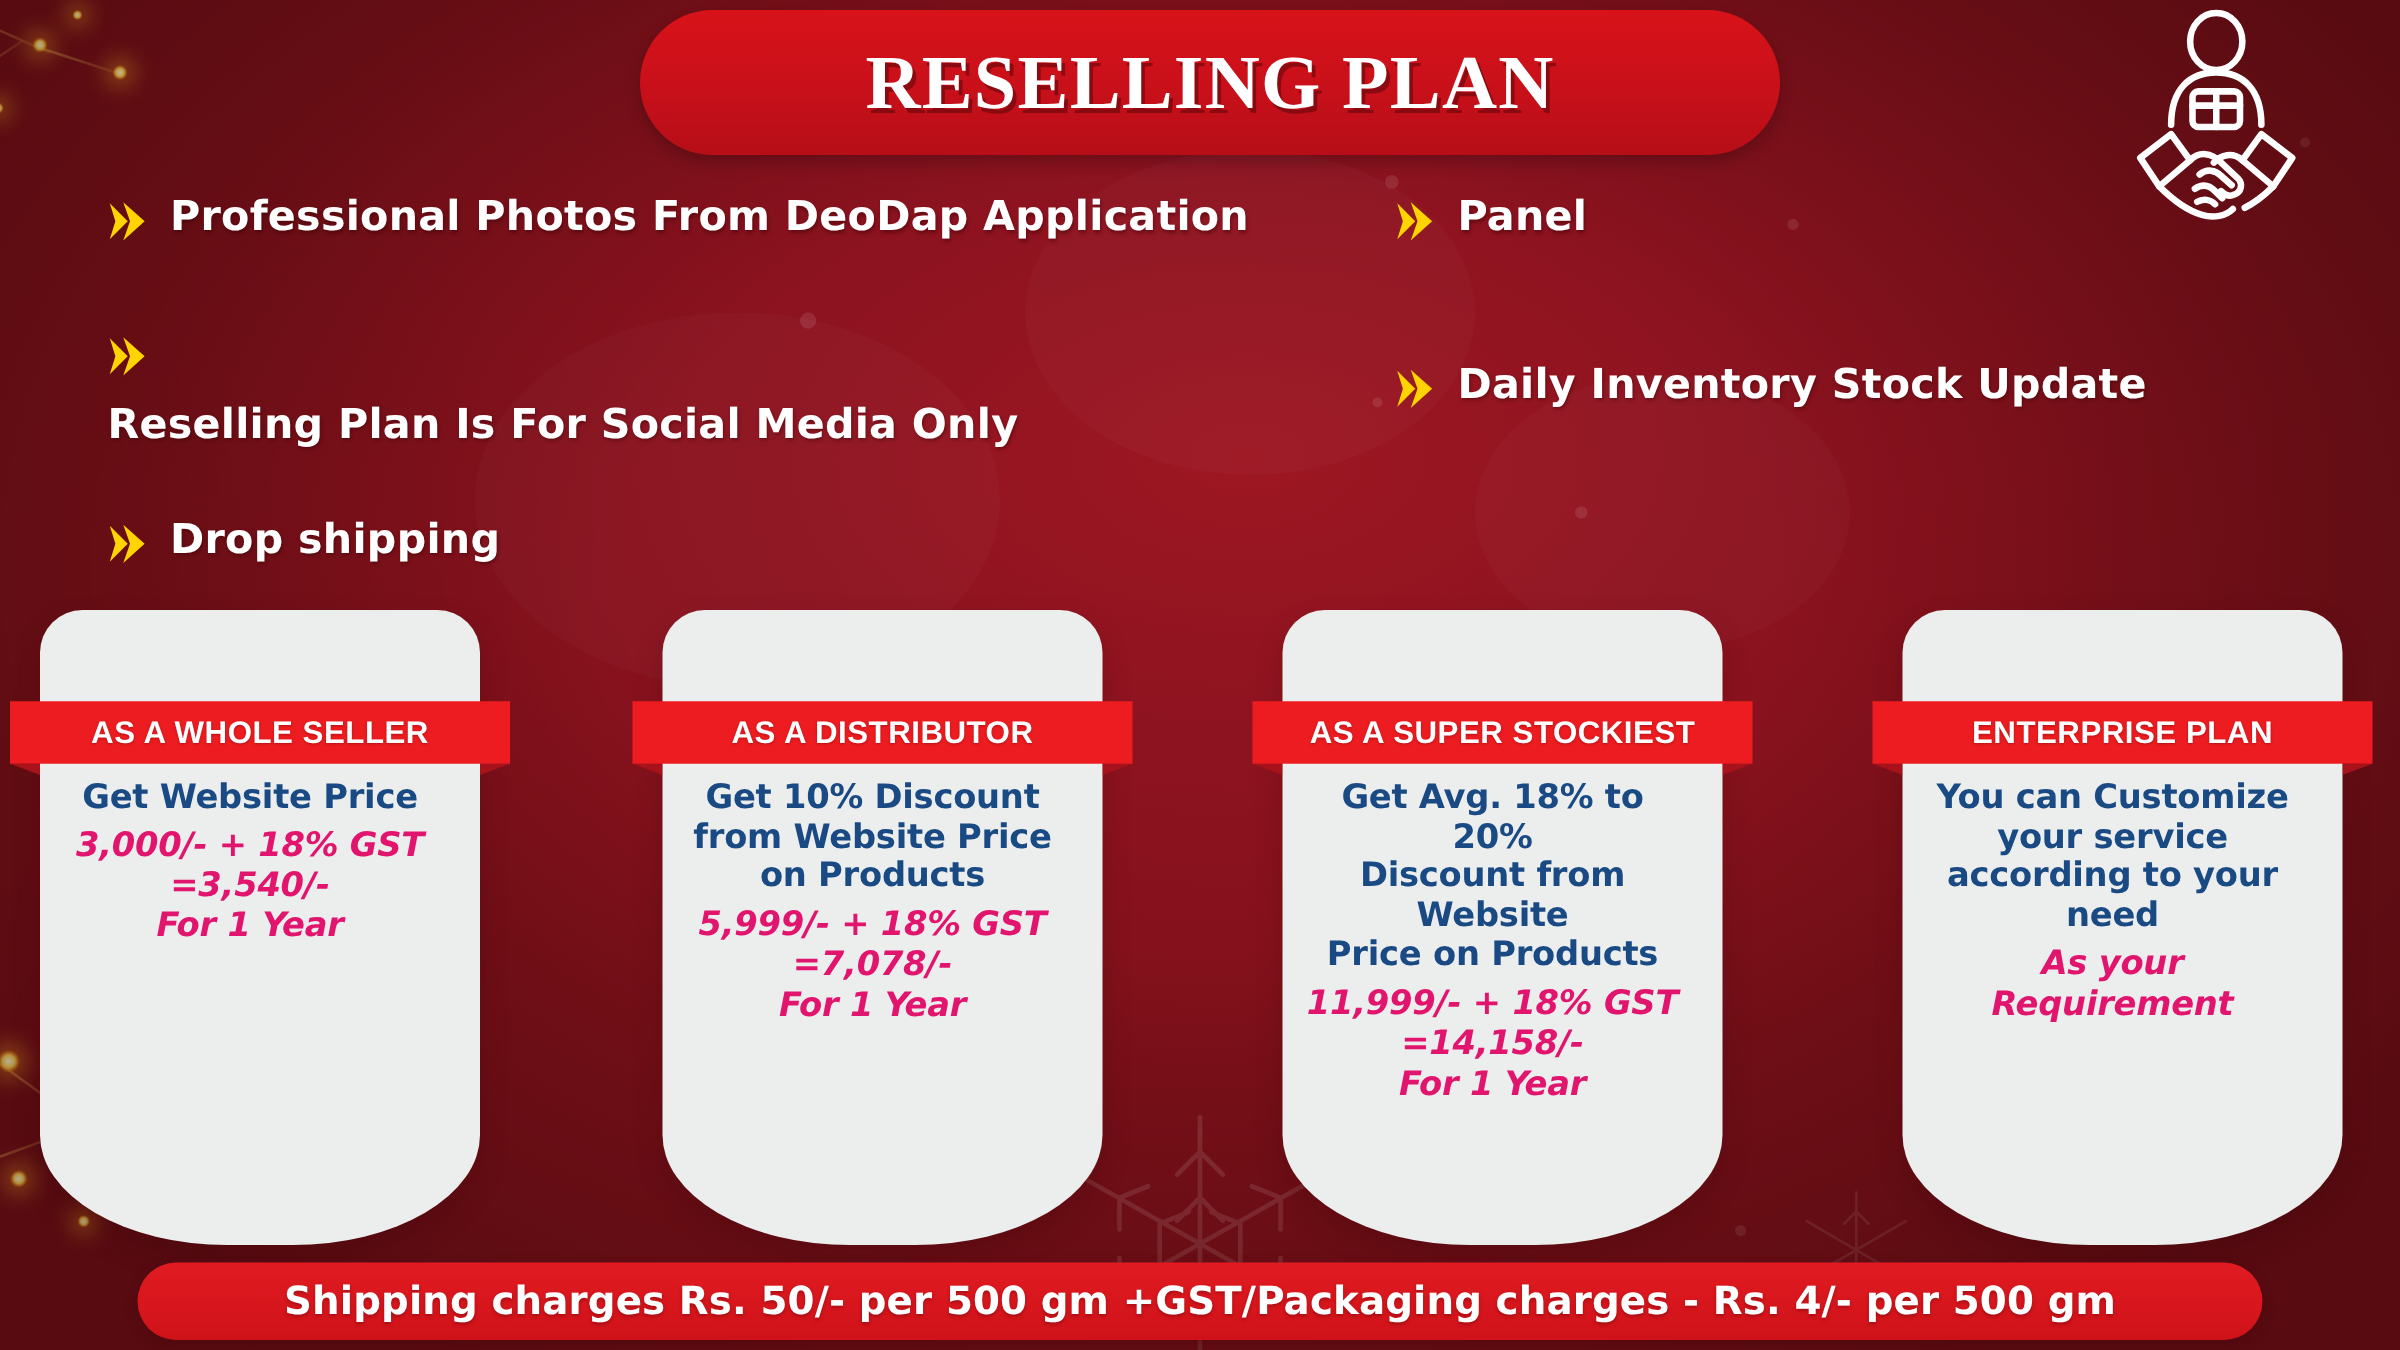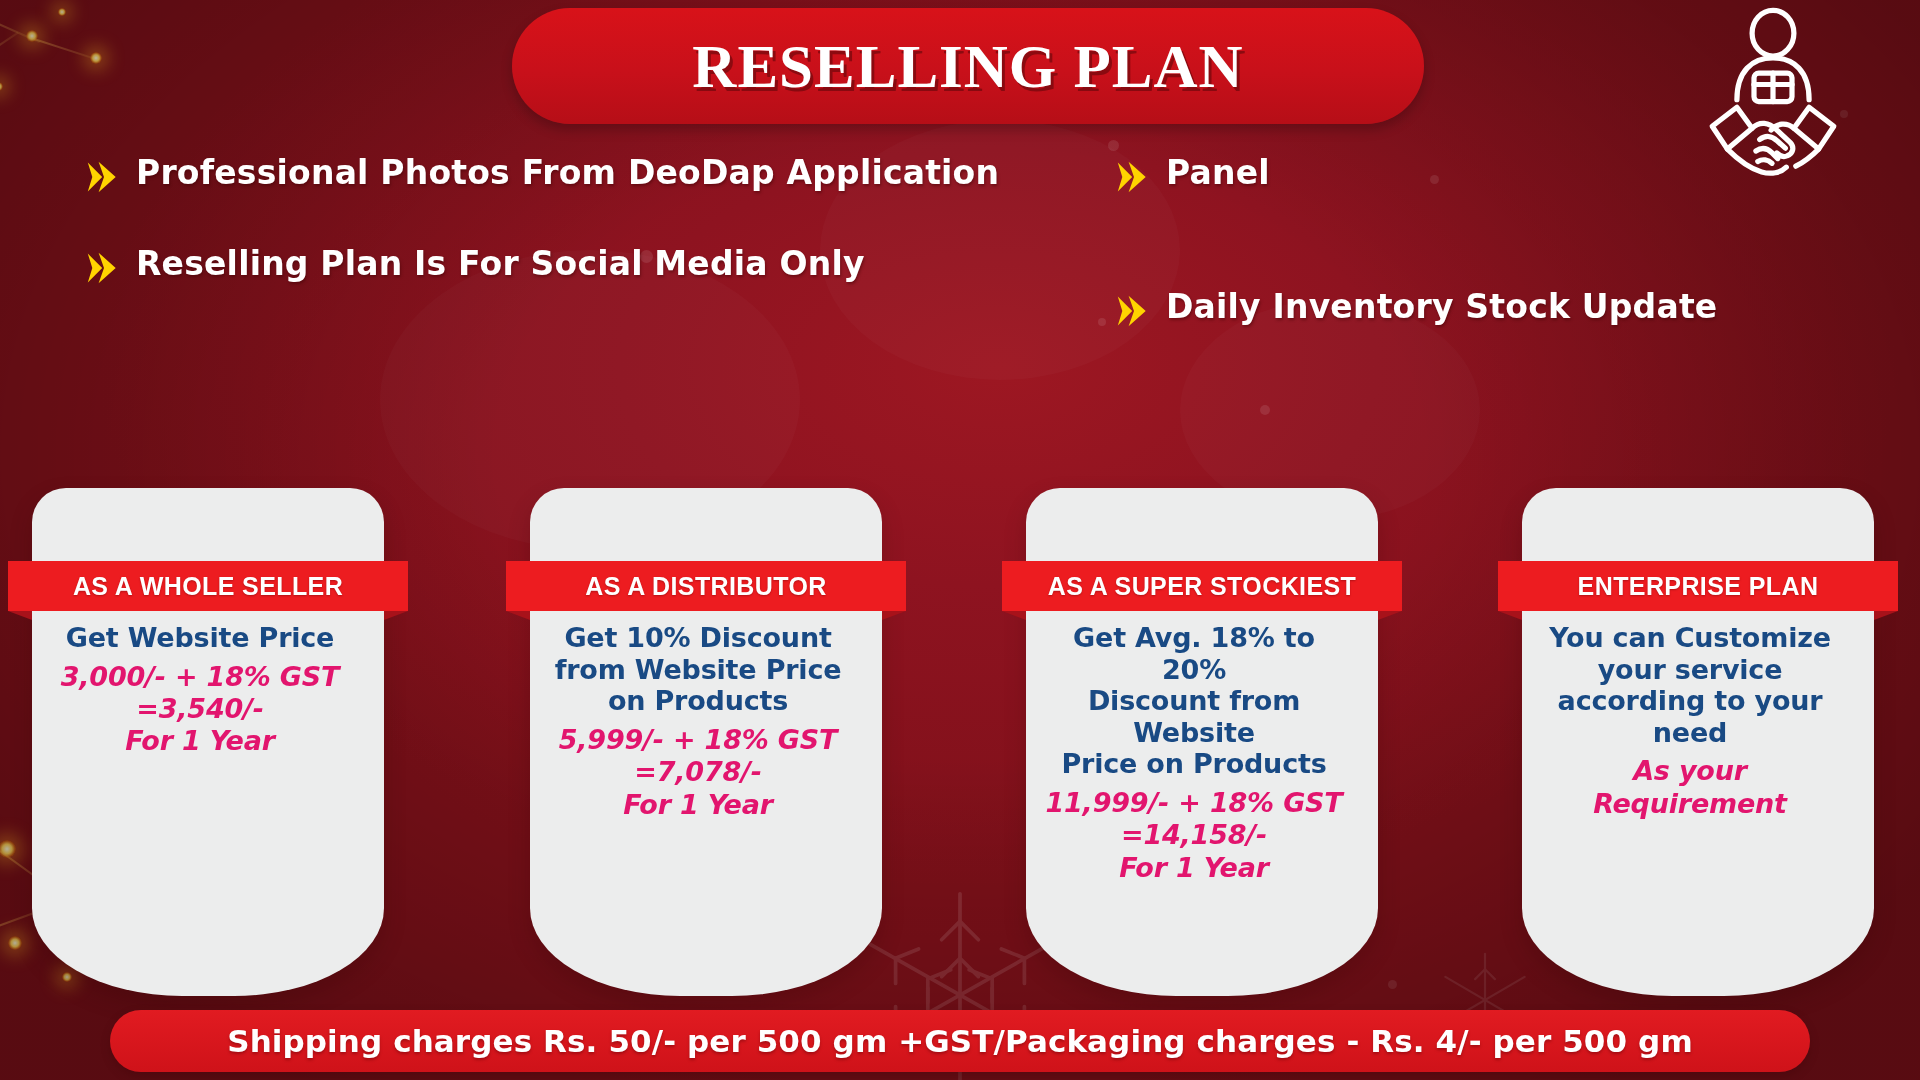--- a/index.html
+++ b/index.html
@@ -321,36 +321,43 @@
       <path d="M84 161 C89 158 95 159 99 163"></path>
       <path d="M52 148 C62 158 74 168 88 172 C98 175 108 173 114 167"></path>
       <path d="M148 148 C140 156 132 162 124 166"></path>
     </g>
   </svg>
 
   <div class="bullets">
 
     <div class="bullet-col left">
 
-      <div class="bullet-row" style="margin-bottom:47px;">
+      <div class="bullet-row" style="margin-bottom:64px;">
         <svg class="chev" viewBox="0 0 40 40">
           <path d="M2 4 L18 20 L2 36 L7 20 Z" fill="#ffd400"></path>
           <path d="M14 3 L33 20 L14 37 L20 20 Z" fill="#ffd400"></path>
         </svg>
         <div class="bullet-label">Professional Photos From DeoDap Application</div>
       </div>
 
-      <div class="bullet-row" style="margin-bottom:51px;">
+      <div class="bullet-row" style="margin-bottom:51px;flex-direction:column;">
         <svg class="chev" viewBox="0 0 40 40">
           <path d="M2 4 L18 20 L2 36 L7 20 Z" fill="#ffd400"></path>
           <path d="M14 3 L33 20 L14 37 L20 20 Z" fill="#ffd400"></path>
         </svg>
         <div class="bullet-label">Reselling Plan Is For Social Media Only</div>
       </div>
 
+      <div class="bullet-row">
+        <svg class="chev" viewBox="0 0 40 40">
+          <path d="M2 4 L18 20 L2 36 L7 20 Z" fill="#ffd400"></path>
+          <path d="M14 3 L33 20 L14 37 L20 20 Z" fill="#ffd400"></path>
+        </svg>
+        <div class="bullet-label">Drop shipping</div>
+      </div>
 
     </div>
 
     <div class="bullet-col right">
 
       <div class="bullet-row" style="margin-bottom:90px;">
         <svg class="chev" viewBox="0 0 40 40">
           <path d="M2 4 L18 20 L2 36 L7 20 Z" fill="#ffd400"></path>
           <path d="M14 3 L33 20 L14 37 L20 20 Z" fill="#ffd400"></path>
         </svg>

